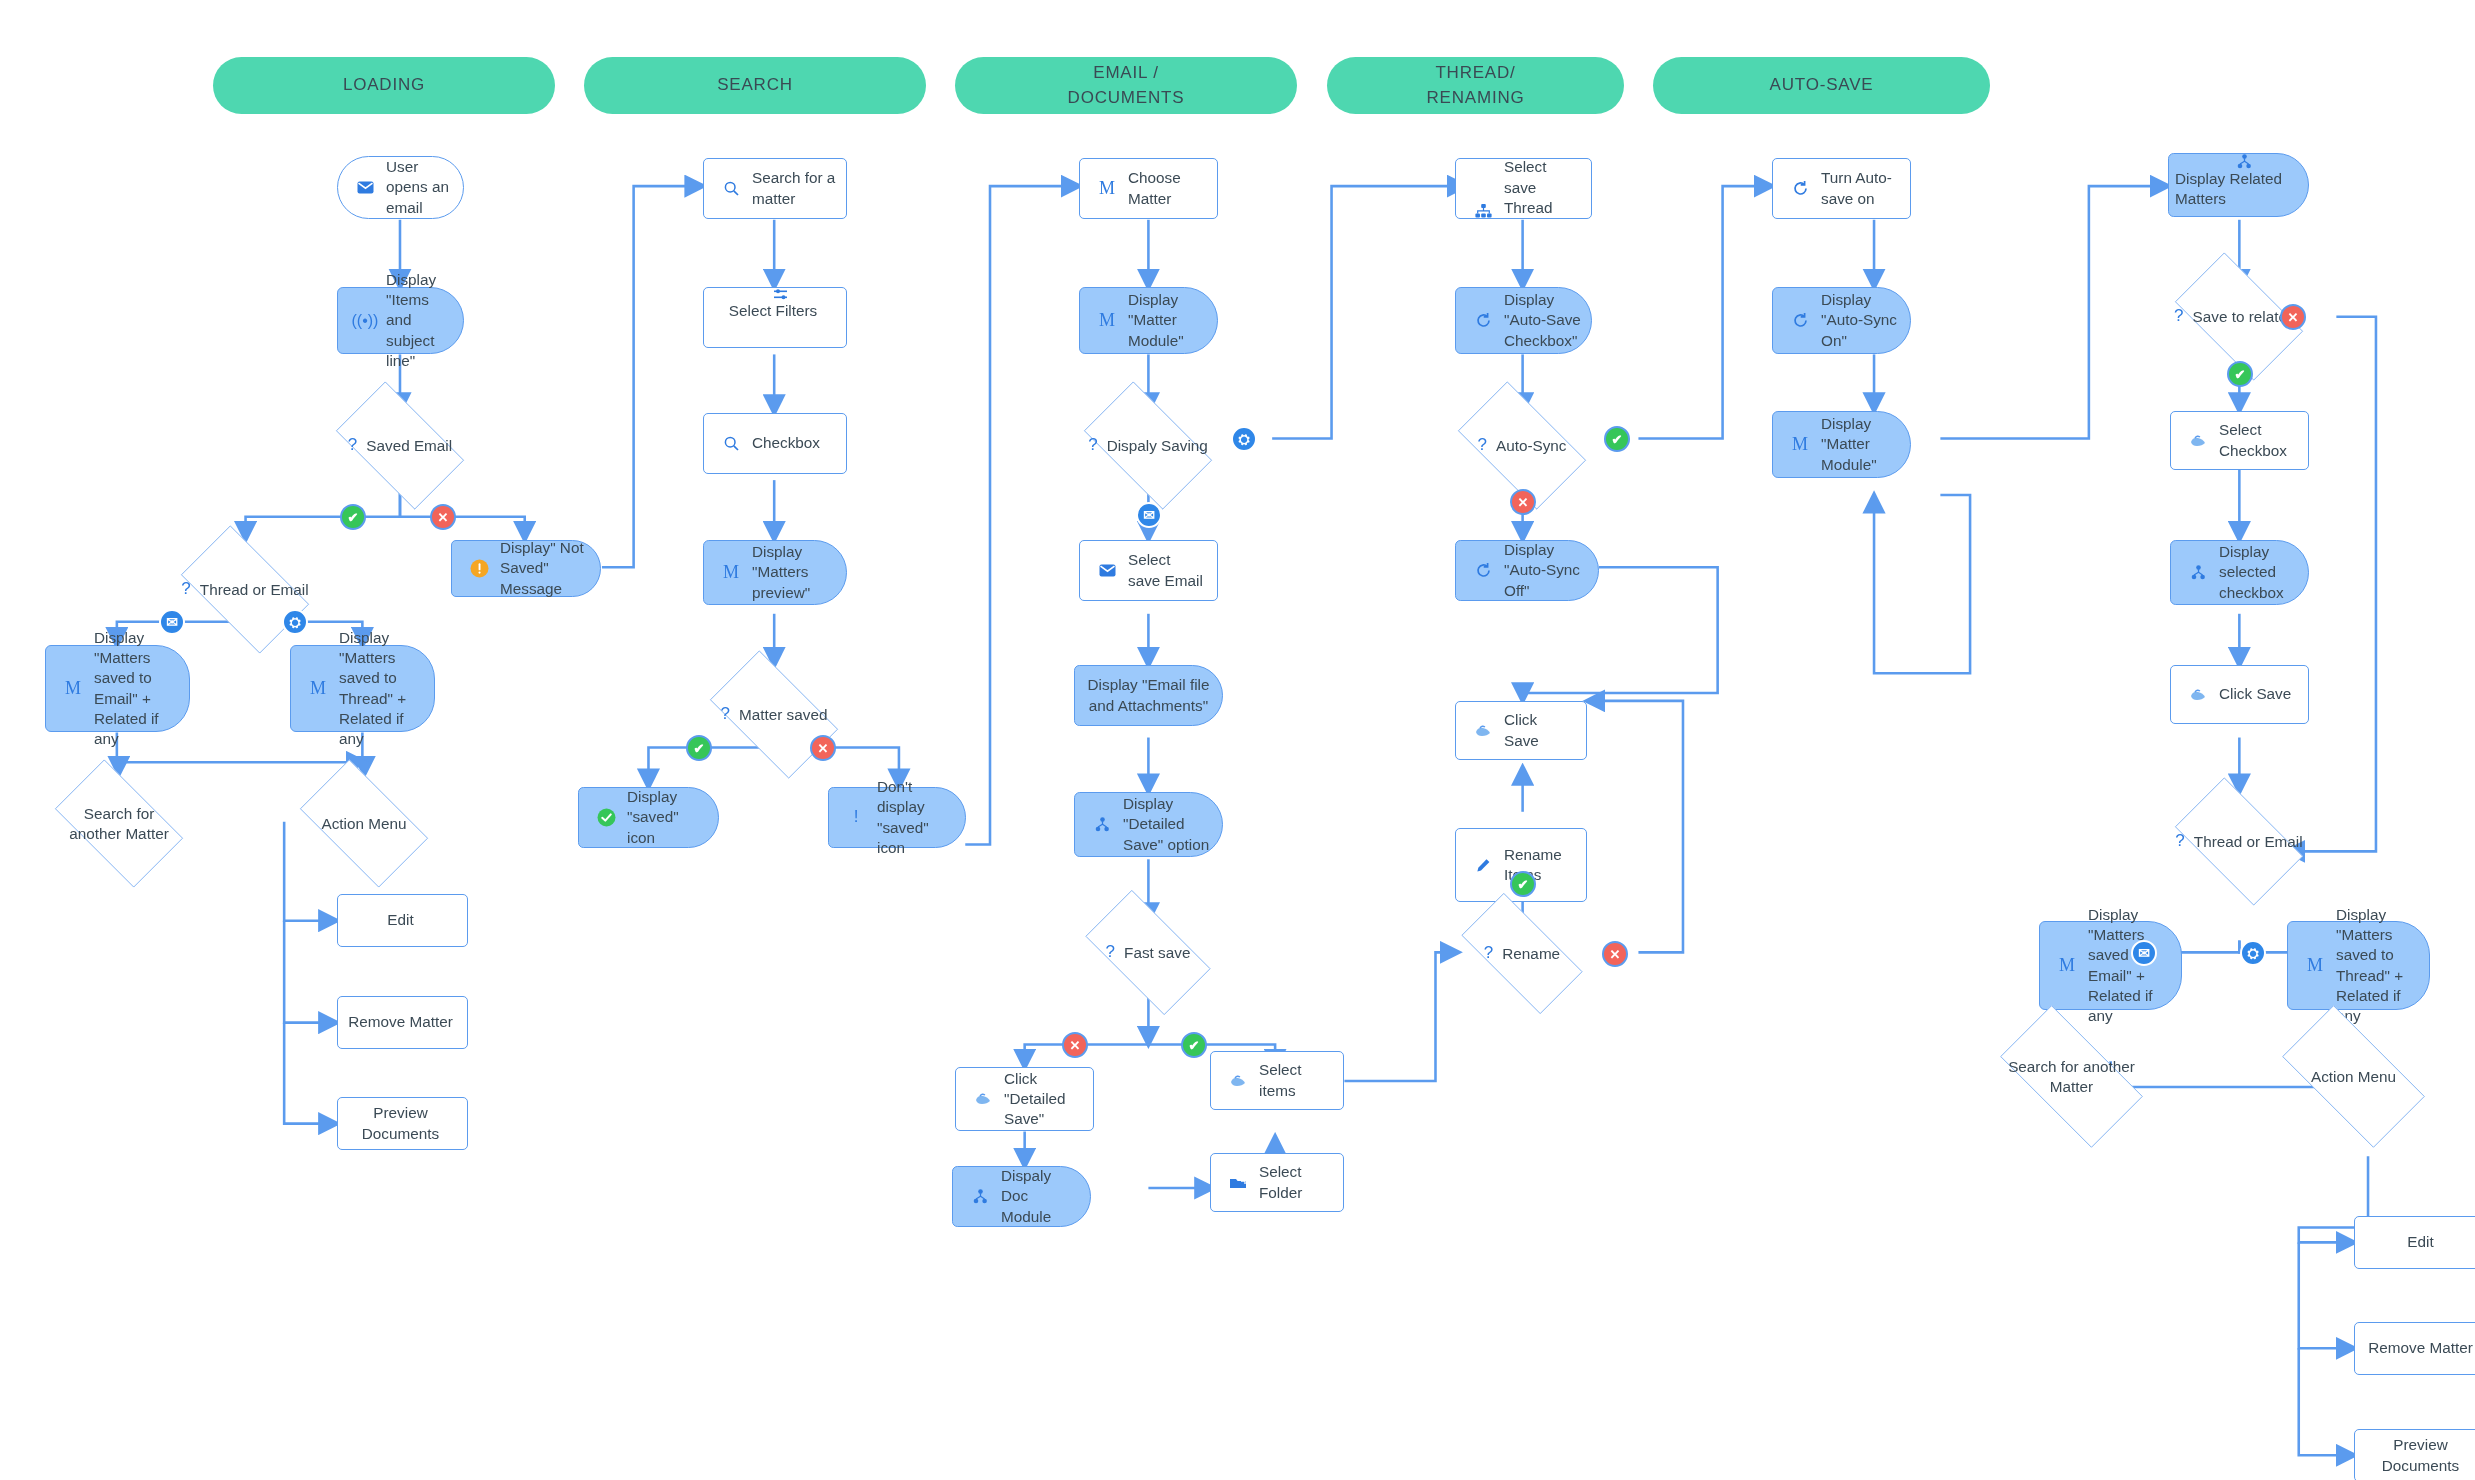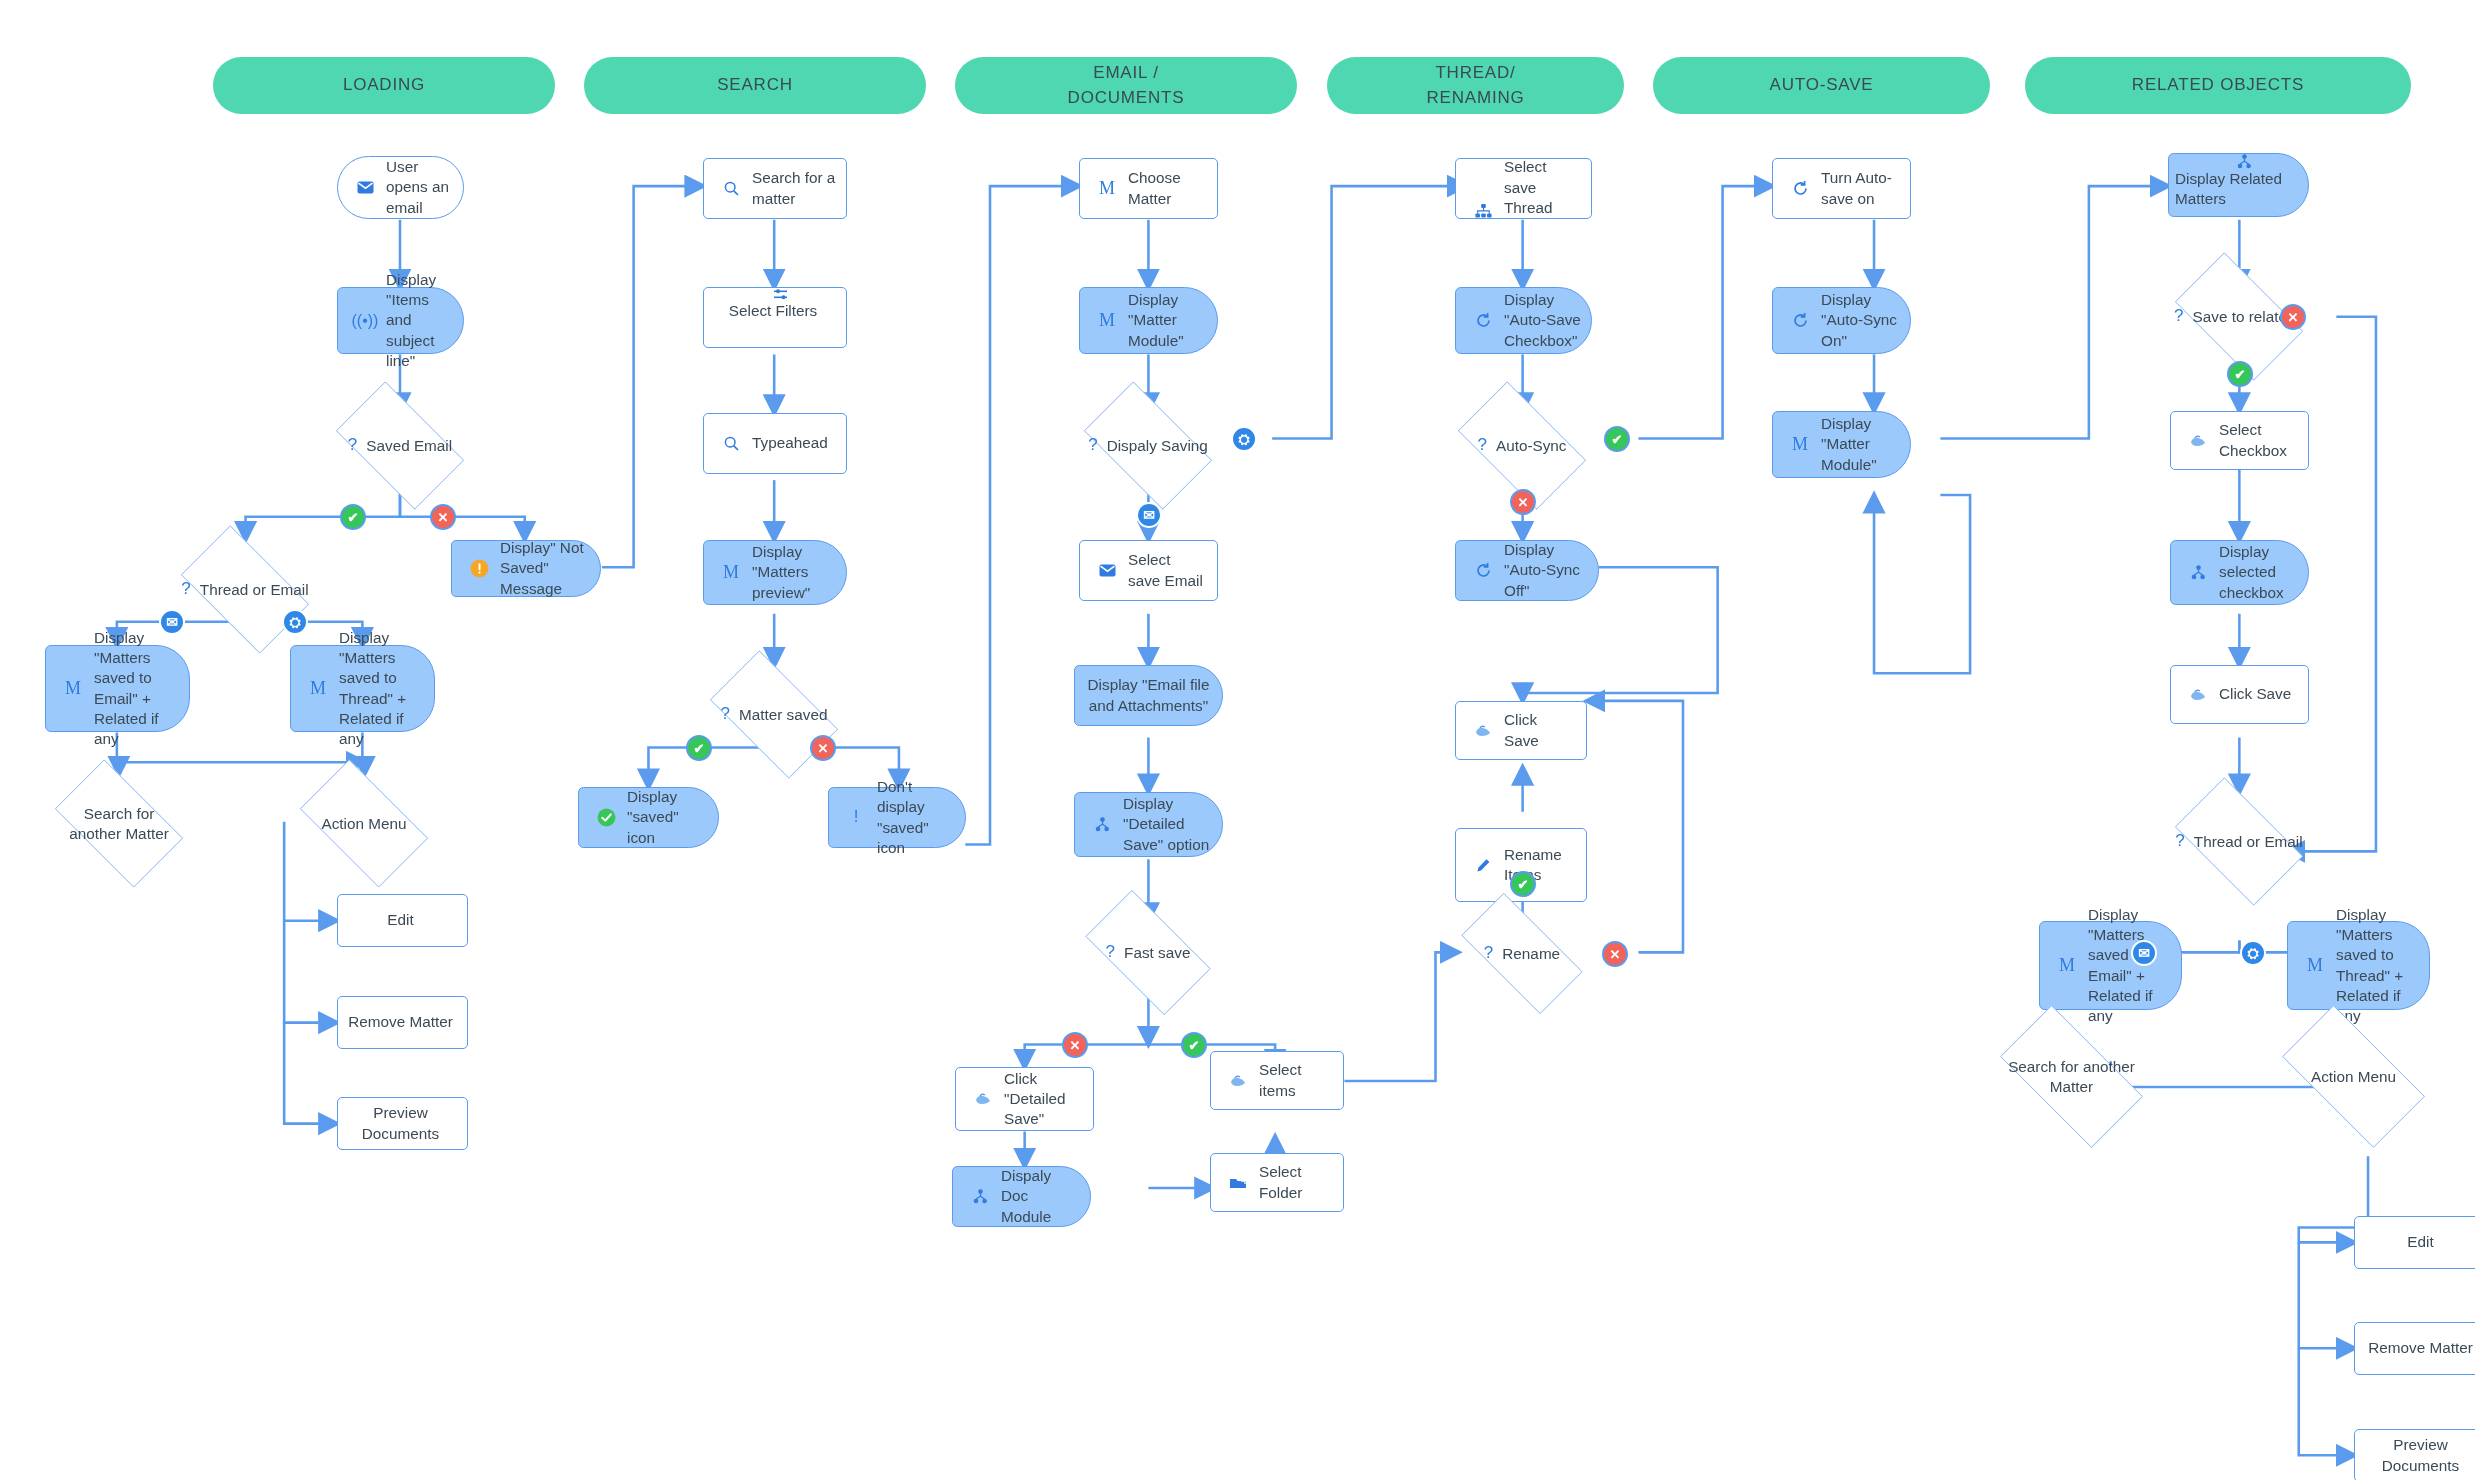--- a/index.html
+++ b/index.html
@@ -148,23 +148,20 @@
     <span>EMAIL /
 DOCUMENTS</span>
   </div>
   <div class="pill" style="left:1327px;top:57px;width:297px;height:57px;white-space:pre-line;">
     <span>THREAD/
 RENAMING</span>
   </div>
   <div class="pill" style="left:1653px;top:57px;width:337px;height:57px;">
     <span>AUTO-SAVE</span>
   </div>
-  <div class="pill" style="left:2025px;top:57px;width:386px;height:57px;">
-    <span>RELATED OBJECTS</span>
-  </div>
 
   <div class="node n-term" style="left:337px;top:156px;width:127px;height:63px;">
     <span class="ico">
       <svg class="svgico" width="17" height="13" viewBox="0 0 17 13">
           <rect x="0.5" y="0.5" width="16" height="12" rx="2" fill="#2F7BE0"></rect>
           <path d="M1.5 2.2 L8.5 7.2 L15.5 2.2" stroke="#fff" stroke-width="1.6" fill="none"></path>
         </svg>
     </span>
     <span class="lbl">User opens an email</span>
   </div>
@@ -249,21 +246,21 @@
     <span class="lbl">Select Filters</span>
   </div>
 
   <div class="node n-rect" style="left:703px;top:413px;width:144px;height:61px;">
     <span class="ico">
       <svg class="svgico" width="15" height="15" viewBox="0 0 15 15">
           <circle cx="6.2" cy="6.2" r="4.8" stroke="#2F7BE0" stroke-width="1.5" fill="none"></circle>
           <path d="M9.8 9.8 L14 14" stroke="#2F7BE0" stroke-width="1.7"></path>
         </svg>
     </span>
-    <span class="lbl">Typeahead</span>
+    <span class="lbl">Checkbox</span>
   </div>
 
   <div class="node n-round" style="left:703px;top:540px;width:144px;height:65px;">
     <span class="ico" style="font-family:'Liberation Serif',serif;font-size:18px;">M</span>
     <span class="lbl">Display "Matters preview"</span>
   </div>
 
   <div class="diamond" style="left:695px;top:665px;width:158px;height:99px;">
     <span class="dshape"></span>
     <span class="dq">?</span>

